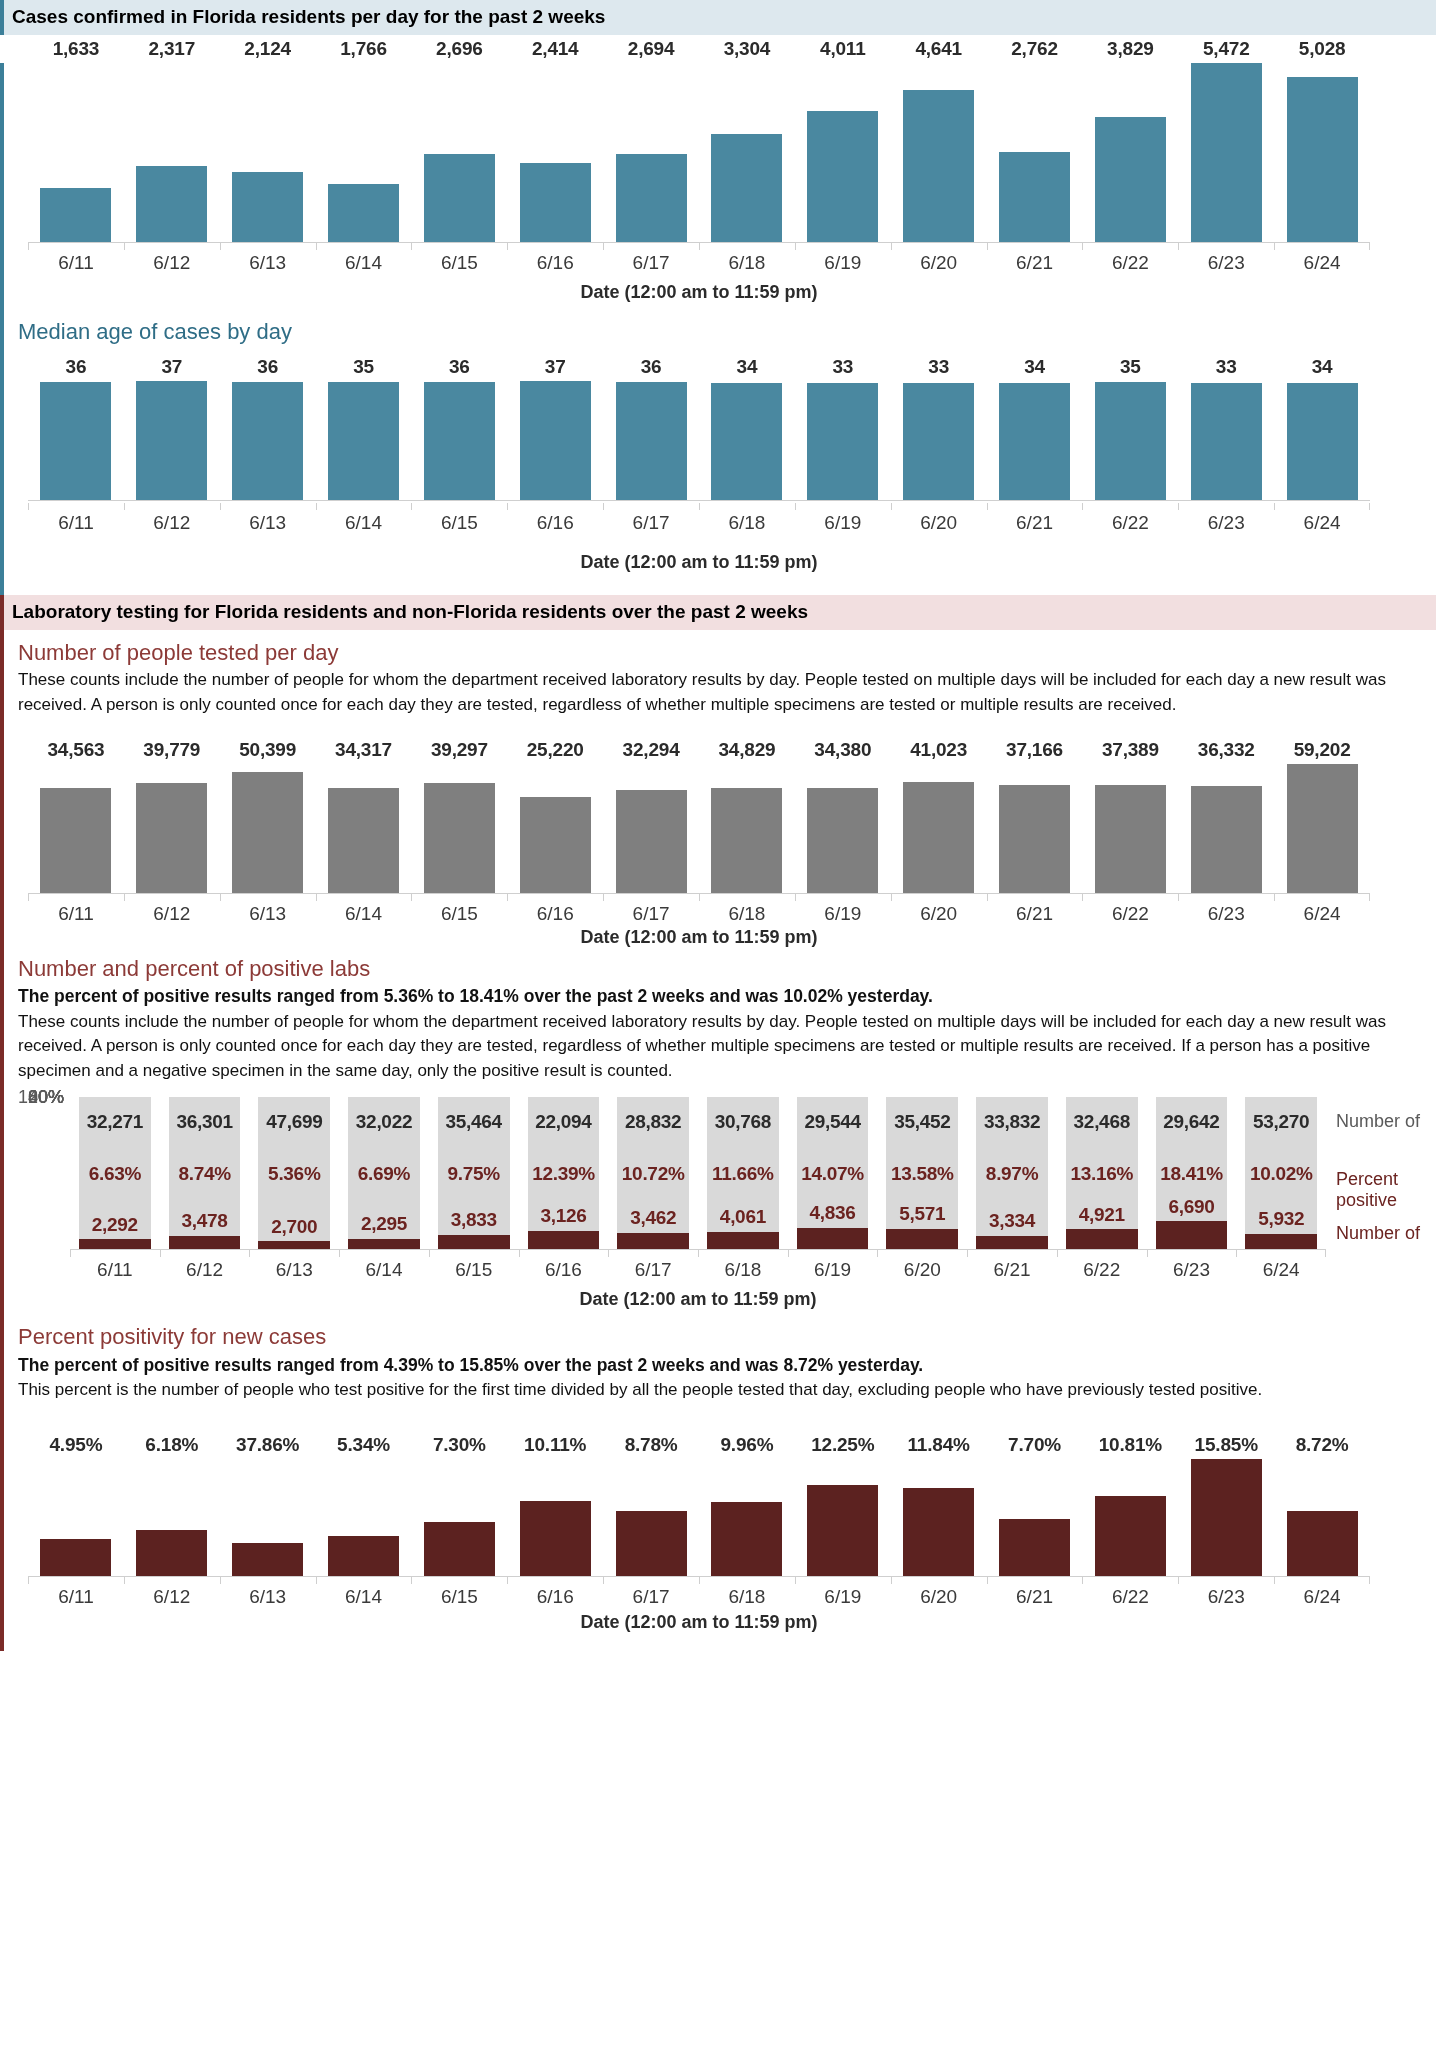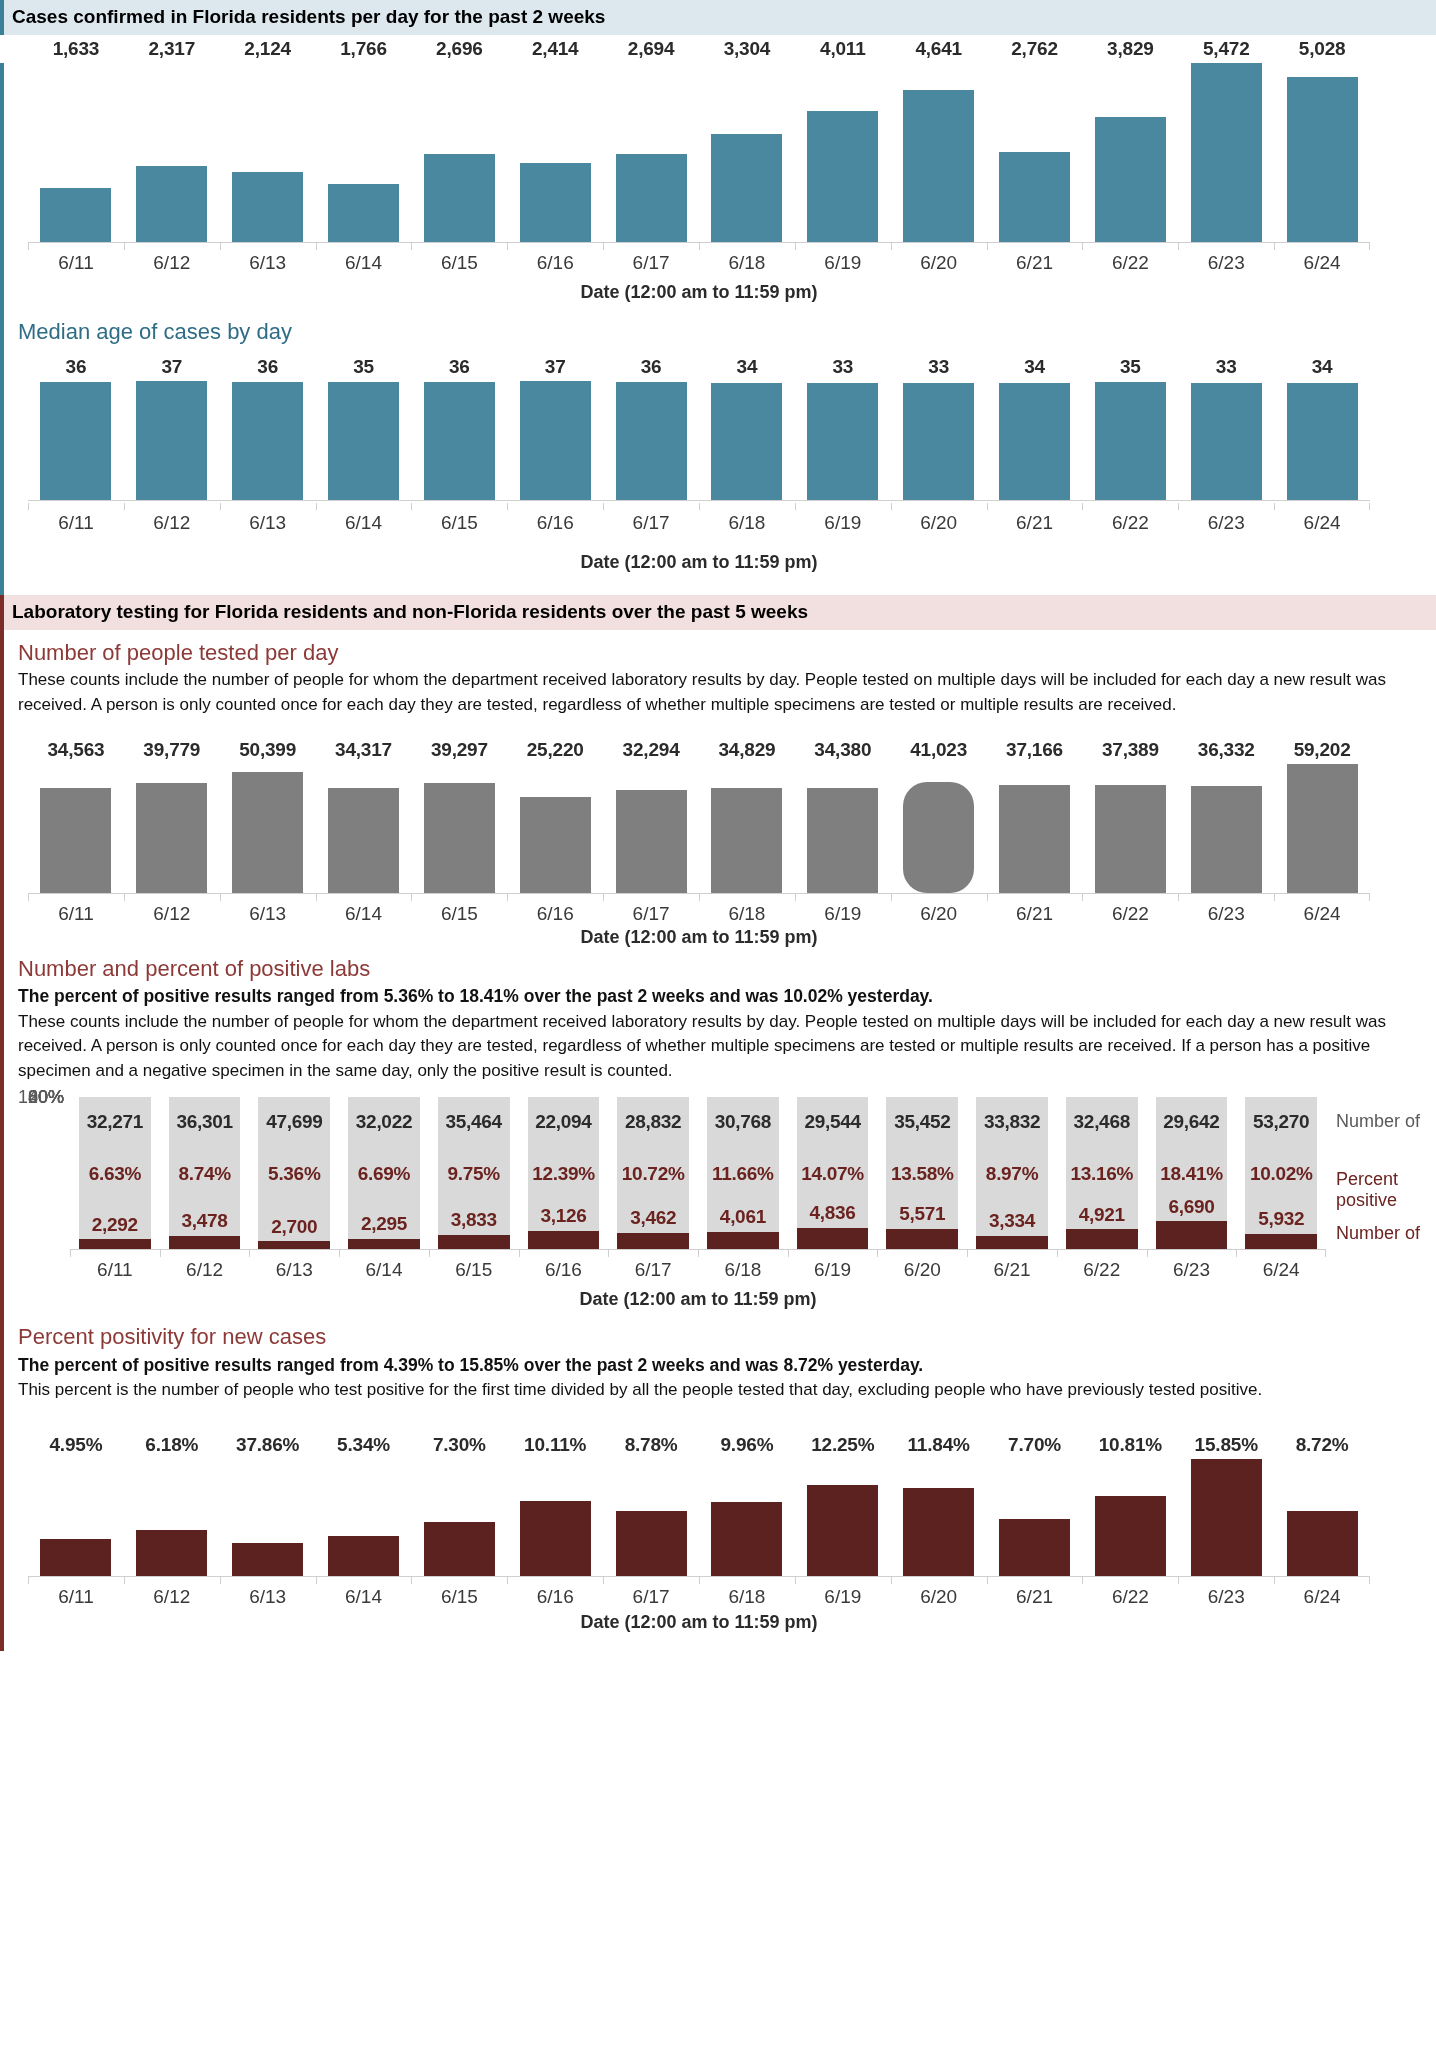--- a/index.html
+++ b/index.html
@@ -398,21 +398,21 @@
           <div class="tickcol">6/21</div>
           <div class="tickcol">6/22</div>
           <div class="tickcol">6/23</div>
           <div class="tickcol">6/24</div>
         </div>
       <div class="axis-title" style="margin:0 66px 0 24px;padding-top:18px;">Date (12:00 am to 11:59 pm)</div>
     </div>
     <div style="height:22px;"></div>
   </div>
 
-  <div class="banner banner-pink">Laboratory testing for Florida residents and non-Florida residents over the past 5 weeks</div>
+  <div class="banner banner-pink">Laboratory testing for Florida residents and non-Florida residents over the past 2 weeks</div>
 
   <div class="section-pink">
 
     <div class="sub-title red">Number of people tested per day</div>
     <div class="para">These counts include the number of people for whom the department received laboratory results by day. People tested on multiple days will be included for each day a new result was received. A person is only counted once for each day they are tested, regardless of whether multiple specimens are tested or multiple results are received.</div>
 
     <div class="chart">
       <div class="plot" id="plot-tested" style="height:130px;margin:46px 66px 0 24px;">
           <div class="col">
             <div class="bar bar-grey" style="height: 81.2717%;">
@@ -453,21 +453,21 @@
             <div class="bar bar-grey" style="height: 81.4739%;">
               <div class="vlabel">34,829</div>
             </div>
           </div>
           <div class="col">
             <div class="bar bar-grey" style="height: 81.1326%;">
               <div class="vlabel">34,380</div>
             </div>
           </div>
           <div class="col">
-            <div class="bar bar-grey" style="height: 86.182%; border-radius: 24px;">
+            <div class="bar bar-grey" style="height: 86.182%;">
               <div class="vlabel">41,023</div>
             </div>
           </div>
           <div class="col">
             <div class="bar bar-grey" style="height: 83.2502%;">
               <div class="vlabel">37,166</div>
             </div>
           </div>
           <div class="col">
             <div class="bar bar-grey" style="height: 83.4197%;">

